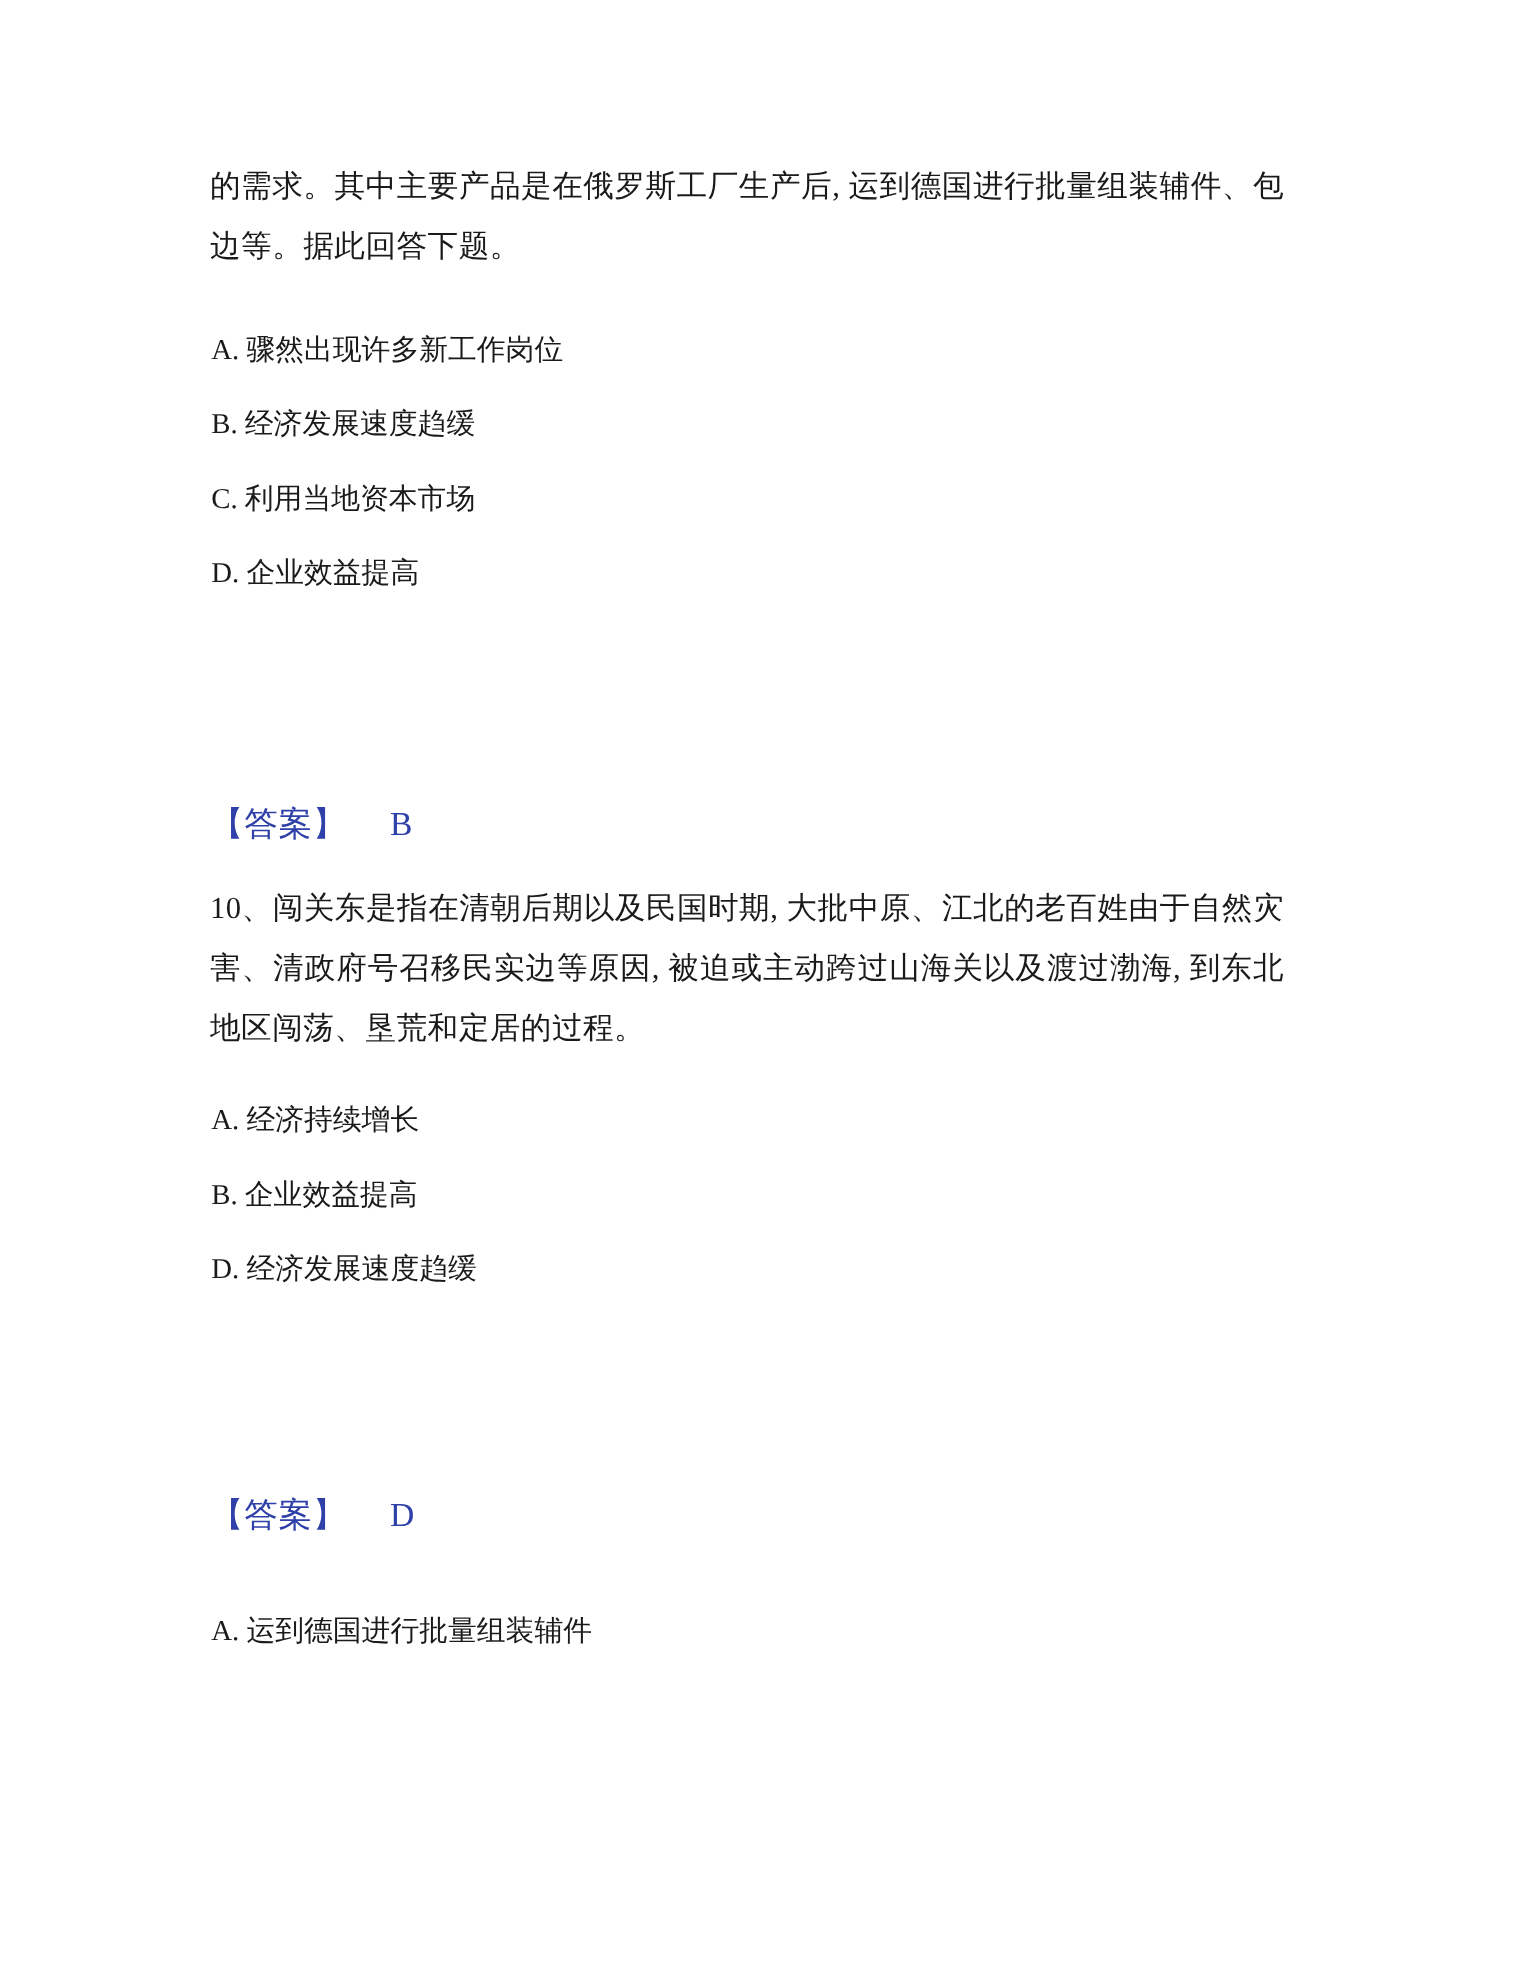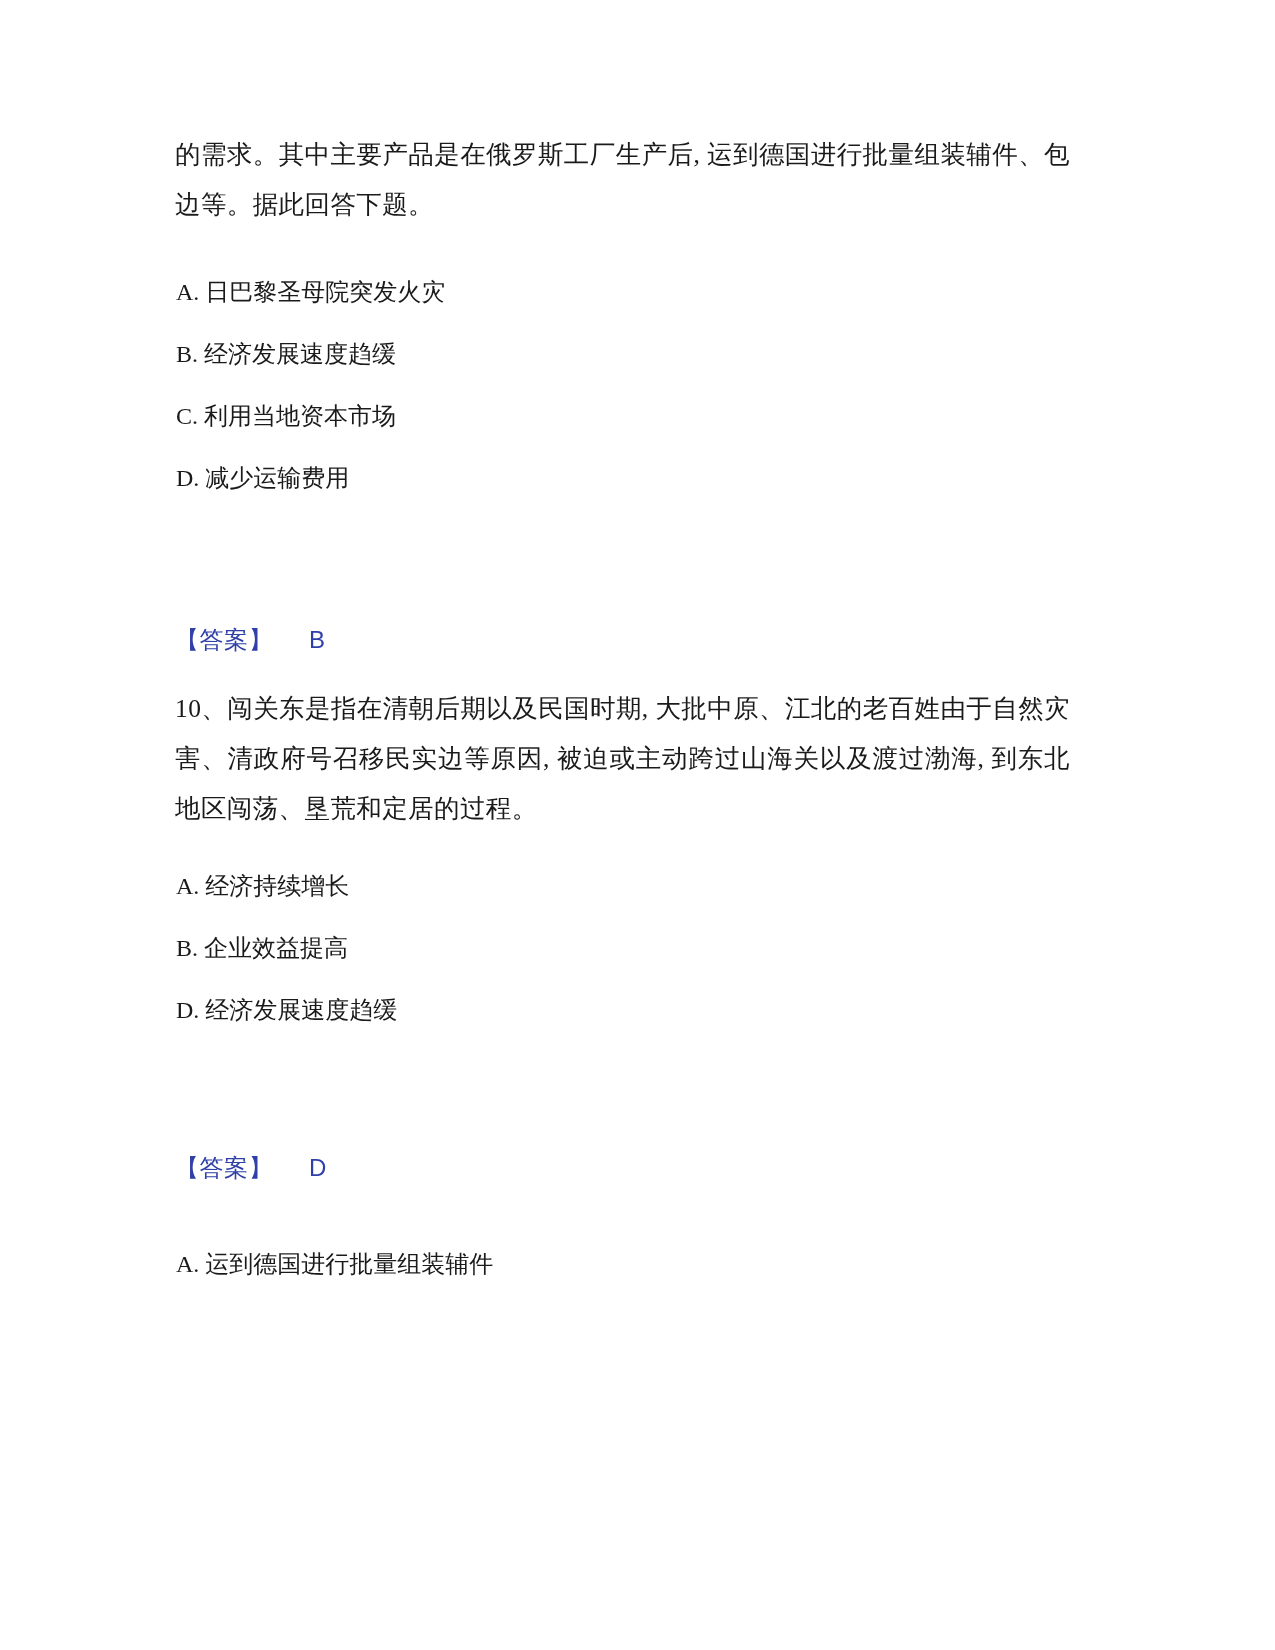--- a/index.html
+++ b/index.html
@@ -37,46 +37,47 @@
   }
   .option {
     font-size: 24px;
     line-height: 44px;
     margin: 0;
     padding-left: 1px;
   }
   .opt-gap { margin-top: 18px; }
   .answer-row {
     color: #2f40a8;
-    font-size: 24px;
+    font-size: 28px;
     line-height: 36px;
-    font-family: Liberation Sans, sans-serif;
+    font-family: Liberation Serif, serif;
     white-space: pre;
+    margin-top: 48px;
   }
   .answer-label { letter-spacing: 0.5px; }
   .answer-value { padding-left: 36px; }
   .block-gap-lg { height: 122px; }
   .block-gap-md { height: 40px; }
   .block-gap-sm { height: 26px; }
   .block-gap-xl { height: 118px; }
   .stem-gap { height: 30px; }
 </style>
 </head>
 <body>
 
 <div class="page">
 
   <p class="para">的需求。其中主要产品是在俄罗斯工厂生产后, 运到德国进行批量组装辅件、包边等。据此回答下题。</p>
 
   <div class="block-gap-md"></div>
 
-  <p class="option">A. 日巴黎圣母院突发火灾</p>
+  <p class="option">A. 骤然出现许多新工作岗位</p>
   <p class="option opt-gap">B. 经济发展速度趋缓</p>
   <p class="option opt-gap">C. 利用当地资本市场</p>
-  <p class="option opt-gap">D. 减少运输费用</p>
+  <p class="option opt-gap">D. 企业效益提高</p>
 
   <div class="block-gap-lg"></div>
 
   <div class="answer-row"><span class="answer-label">【答案】</span><span class="answer-value">B</span></div>
 
   <div class="block-gap-sm"></div>
 
   <p class="question-stem">10、闯关东是指在清朝后期以及民国时期, 大批中原、江北的老百姓由于自然灾害、清政府号召移民实边等原因, 被迫或主动跨过山海关以及渡过渤海, 到东北地区闯荡、垦荒和定居的过程。</p>
 
   <div class="stem-gap"></div>

